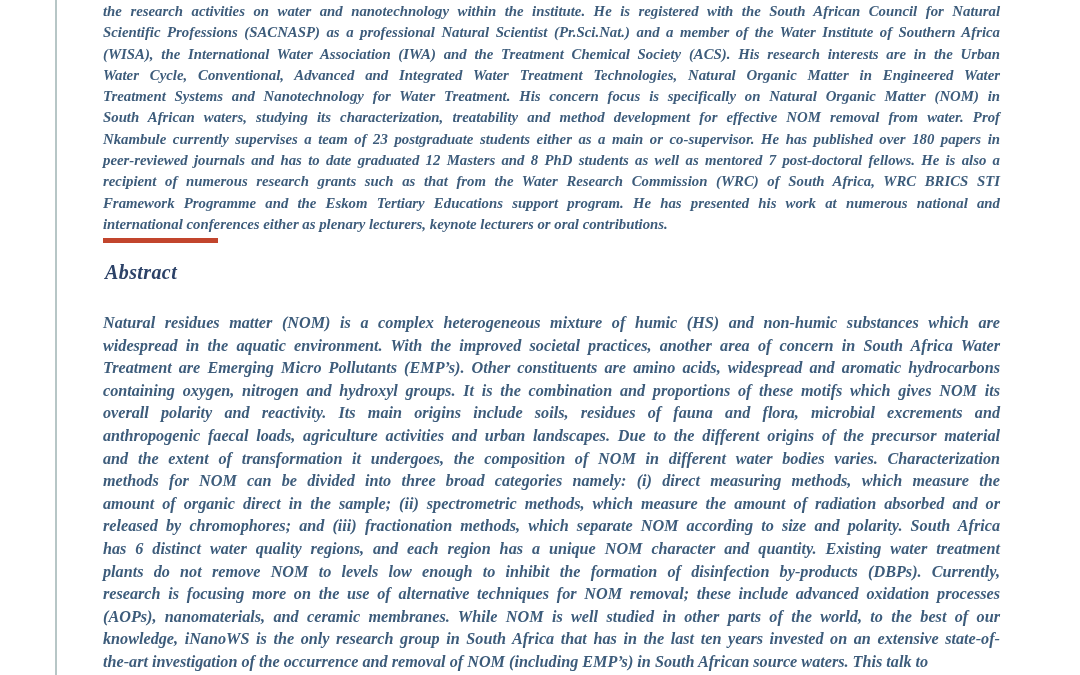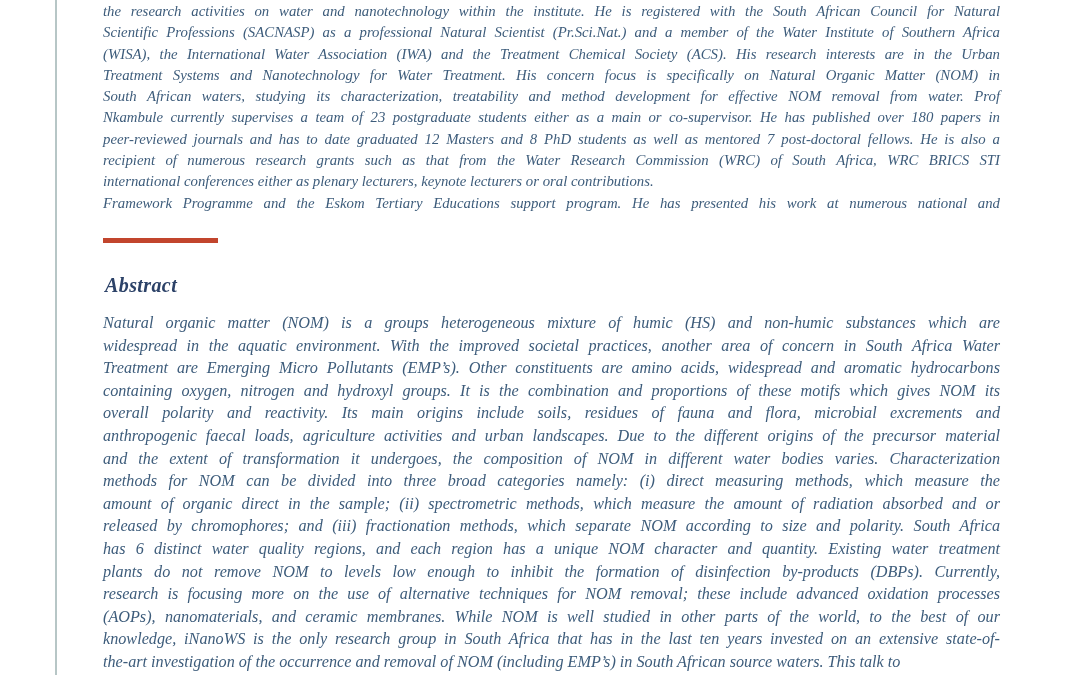--- a/index.html
+++ b/index.html
@@ -30,37 +30,38 @@
     position: absolute; left: 103px; top: 0; width: 897px;
     color: var(--text-color);
     font-style: italic;
   }
   .para { position: absolute; left: 0; width: 897px; }
   .para .line {
     text-align: justify;
     text-align-last: justify;
     -moz-text-align-last: justify;
     white-space: normal;
+    font-weight: bold;
   }
   .para .line.last {
     text-align-last: left;
     -moz-text-align-last: left;
   }
   .bio {
     top: 1px;
     font-size: 14.8px;
     line-height: 21.3px;
   }
   .accent-rule {
     position: absolute; left: 0; top: 238px;
     width: 115px; height: 5px;
     background: var(--accent);
   }
   .heading {
-    position: absolute; left: 2px; top: 274px;
+    position: absolute; left: 2px; top: 261px;
     font-size: 20px;
     font-weight: bold;
     font-style: italic;
     letter-spacing: 0.4px;
     color: var(--heading-color);
   }
   .abstract {
     top: 312px;
     font-size: 16.2px;
     line-height: 22.6px;
@@ -69,32 +70,33 @@
 </head>
 <body>
 
 <div class="page">
   <div class="left-rule"></div>
   <div class="content">
     <div class="para bio">
         <div class="line">the research activities on water and nanotechnology within the institute. He is registered with the South African Council for Natural</div>
         <div class="line">Scientific Professions (SACNASP) as a professional Natural Scientist (Pr.Sci.Nat.) and a member of the Water Institute of Southern Africa</div>
         <div class="line">(WISA), the International Water Association (IWA) and the Treatment Chemical Society (ACS). His research interests are in the Urban</div>
+        <div class="line">Water Cycle, Conventional, Advanced and Integrated Water Treatment Technologies, Natural Organic Matter in Engineered Water</div>
         <div class="line">Treatment Systems and Nanotechnology for Water Treatment. His concern focus is specifically on Natural Organic Matter (NOM) in</div>
         <div class="line">South African waters, studying its characterization, treatability and method development for effective NOM removal from water. Prof</div>
         <div class="line">Nkambule currently supervises a team of 23 postgraduate students either as a main or co-supervisor. He has published over 180 papers in</div>
         <div class="line">peer-reviewed journals and has to date graduated 12 Masters and 8 PhD students as well as mentored 7 post-doctoral fellows.  He is also a</div>
         <div class="line">recipient of numerous research grants such as that from the Water Research Commission (WRC) of South Africa, WRC BRICS STI</div>
+        <div class="line">Framework Programme and the Eskom Tertiary Educations support program.  He has presented his work at numerous national and</div>
         <div class="line last">international conferences either as plenary lecturers, keynote lecturers or oral contributions.</div>
-        <div class="line">Framework Programme and the Eskom Tertiary Educations support program.  He has presented his work at numerous national and</div>
       </div>
     <div class="accent-rule"></div>
     <div class="heading">Abstract</div>
     <div class="para abstract">
-        <div class="line">Natural organic matter (NOM) is a groups heterogeneous mixture of humic (HS) and non-humic substances which are</div>
+        <div class="line">Natural residues matter (NOM) is a complex heterogeneous mixture of humic (HS) and non-humic substances which are</div>
         <div class="line">widespread in the aquatic environment. With the improved societal practices, another area of concern in South Africa Water</div>
         <div class="line">Treatment are Emerging Micro Pollutants (EMP’s).  Other constituents are amino acids, widespread and aromatic hydrocarbons</div>
         <div class="line">containing oxygen, nitrogen and hydroxyl groups. It is the combination and proportions of these motifs which gives NOM its</div>
         <div class="line">overall polarity and reactivity. Its main origins include soils, residues of fauna and flora, microbial excrements and</div>
         <div class="line">anthropogenic faecal loads, agriculture activities and urban landscapes. Due to the different origins of the precursor material</div>
         <div class="line">and the extent of transformation it undergoes, the composition of NOM in different water bodies varies. Characterization</div>
         <div class="line">methods for NOM can be divided into three broad categories namely: (i) direct measuring methods, which measure the</div>
         <div class="line">amount of organic direct in the sample; (ii) spectrometric methods, which measure the amount of radiation absorbed and or</div>
         <div class="line">released by chromophores; and (iii) fractionation methods, which separate NOM according to size and polarity. South Africa</div>
         <div class="line">has 6 distinct water quality regions, and each region has a unique NOM character and quantity. Existing water treatment</div>

